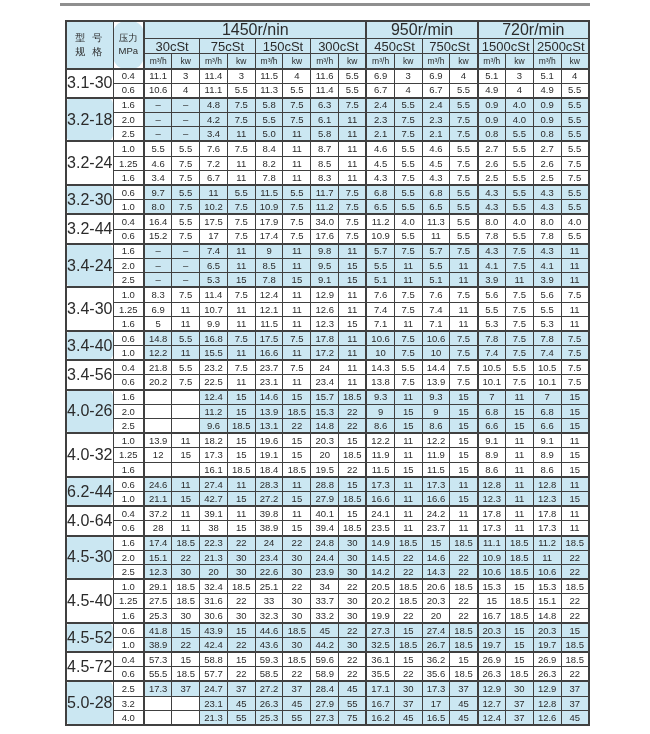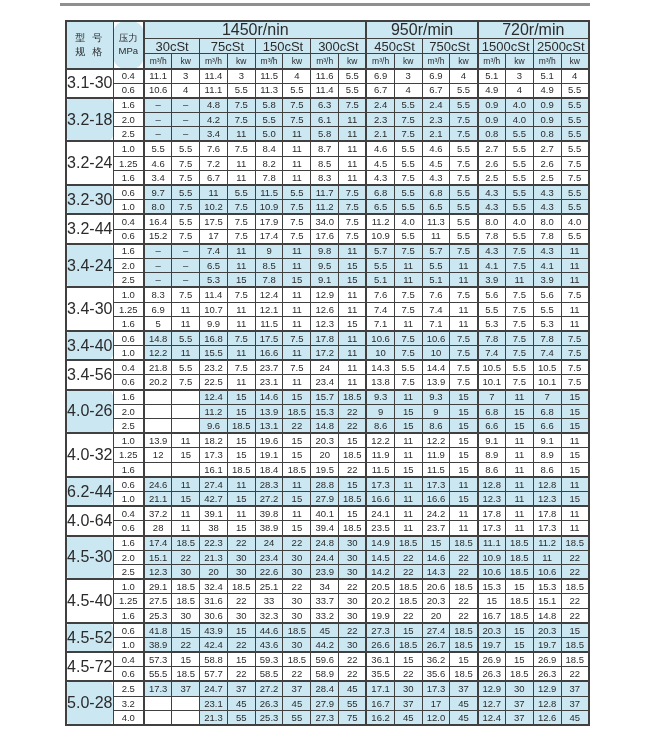--- a/index.html
+++ b/index.html
@@ -875,21 +875,21 @@
         <tr class="stripe-blue">
           <td class="pressure-cell">1.0</td>
           <td class="val">38.9</td>
           <td class="val">22</td>
           <td class="val">42.4</td>
           <td class="val">22</td>
           <td class="val">43.6</td>
           <td class="val">30</td>
           <td class="val">44.2</td>
           <td class="val">30</td>
-          <td class="val grp-left">26.6</td>
+          <td class="val grp-left">32.5</td>
           <td class="val">18.5</td>
           <td class="val">26.7</td>
           <td class="val">18.5</td>
           <td class="val grp-left">19.7</td>
           <td class="val">15</td>
           <td class="val">19.7</td>
           <td class="val">18.5</td>
         </tr>
         <tr class="stripe-white group-start">
           <td rowspan="2" class="model-cell">4.5-72</td>
@@ -974,21 +974,21 @@
           <td class="val empty"></td>
           <td class="val empty"></td>
           <td class="val">21.3</td>
           <td class="val">55</td>
           <td class="val">25.3</td>
           <td class="val">55</td>
           <td class="val">27.3</td>
           <td class="val">75</td>
           <td class="val grp-left">16.2</td>
           <td class="val">45</td>
-          <td class="val">12.0</td>
+          <td class="val">16.5</td>
           <td class="val">45</td>
           <td class="val grp-left">12.4</td>
           <td class="val">37</td>
           <td class="val">12.6</td>
           <td class="val">45</td>
         </tr>
       </tbody>
   </table>
 </div>
 

